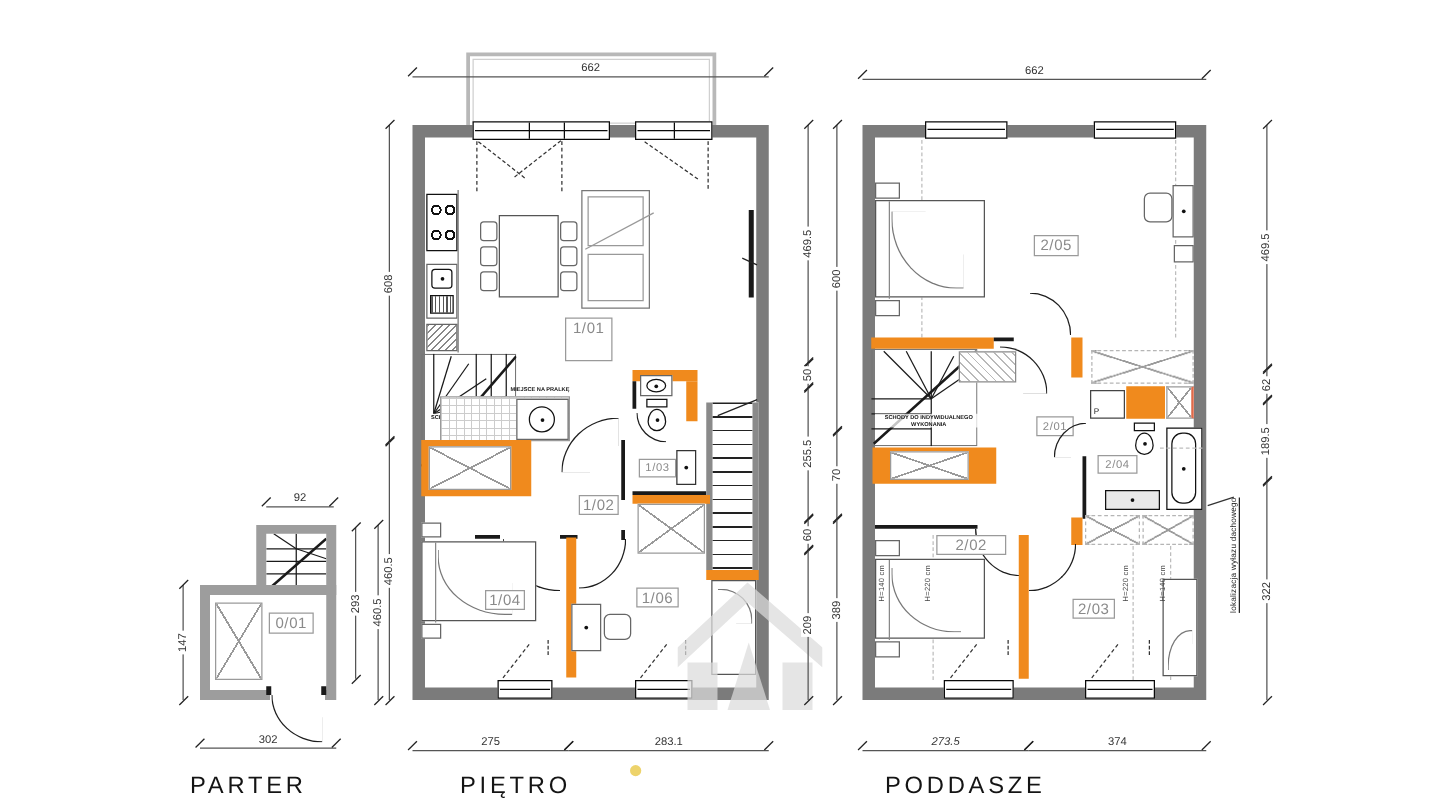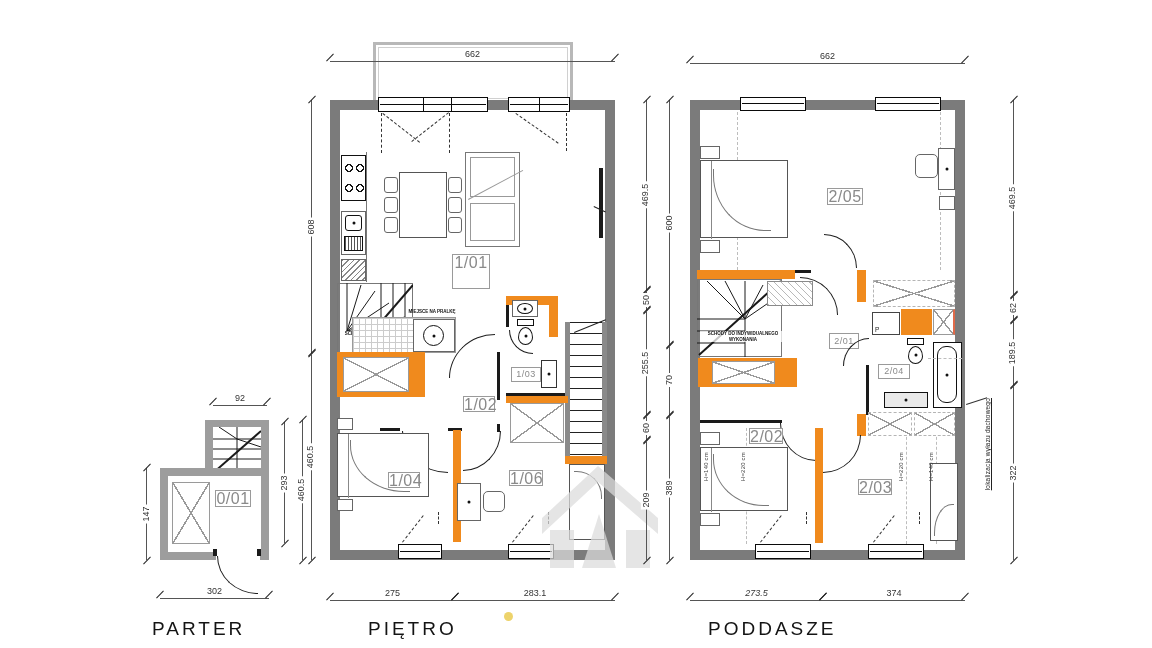--- a/index.html
+++ b/index.html
@@ -15,21 +15,21 @@
   .xb{background-color:#fff;border:1px solid #9a9a9a;background-image:
       linear-gradient(to top right,transparent calc(50% - .7px),#9a9a9a calc(50% - .7px),#9a9a9a calc(50% + .7px),transparent calc(50% + .7px)),
       linear-gradient(to bottom right,transparent calc(50% - .7px),#9a9a9a calc(50% - .7px),#9a9a9a calc(50% + .7px),transparent calc(50% + .7px));}
   .xlight{border:1px dashed #b5b5b5;}
   .hatch{background:repeating-linear-gradient(45deg,#b9b9b9 0 1px,transparent 1px 5px);border:1px solid #8a8a8a;background-color:#fff;}
   .gridbg{background:repeating-linear-gradient(to right,#ccc 0 1px,transparent 1px 6px),repeating-linear-gradient(to bottom,#ccc 0 1px,transparent 1px 6px);border:1px solid #9a9a9a;background-color:#fff;}
   .stairsv{background:#fff repeating-linear-gradient(to bottom,#222 0 1.2px,transparent 1.2px 11px);border-left:5px solid #8a8a8a;border-right:5px solid #8a8a8a;}
   .win{background:#fff;border:1.6px solid #0a0a0a;}
   .win::after{content:"";position:absolute;left:1px;right:1px;top:45%;border-top:1.1px solid #0a0a0a;}
   .mull{position:absolute;top:0;bottom:0;border-left:1px solid #0a0a0a;}
-  .rlab{border:1px solid #9a9a9a;color:#8a8a8a;background:#fff;font-size:16px;line-height:15px;text-align:center;letter-spacing:.5px;}
+  .rlab{border:1px solid #9a9a9a;color:#8a8a8a;background:#fff;font-size:12px;line-height:15px;text-align:center;letter-spacing:.5px;}
   .dimh{border-top:1px solid #555;}
   .dimh::before,.dimh::after{content:"";position:absolute;top:-5px;width:10px;border-top:1.3px solid #222;transform:rotate(-45deg);}
   .dimh::before{left:-5px;}.dimh::after{right:-5px;}
   .dimh>span{position:absolute;left:50%;transform:translateX(-50%);top:-13px;font-size:9px;color:#333;background:#fff;padding:0 2px;white-space:nowrap;}
   .dimv{border-left:1px solid #555;}
   .dimv::before,.dimv::after{content:"";position:absolute;left:-5px;width:10px;border-top:1.3px solid #222;transform:rotate(-45deg);}
   .dimv::before{top:-1px;}.dimv::after{bottom:-1px;}
   .dimv>span{position:absolute;top:50%;left:0;transform:translate(-56%,-50%) rotate(-90deg);font-size:9px;color:#333;background:#fff;padding:0 2px;white-space:nowrap;}
   .dashv{border-left:1px dashed #bdbdbd;}
   .dashh{border-top:1px dashed #bdbdbd;}
@@ -349,21 +349,21 @@
     <div class="a furn dot" style="left:884px;top:392px;width:44px;height:16px;border:1.4px solid #111;background:#e9e9e9;"></div>
 
     <div class="a or" style="left:857px;top:414px;width:9px;height:22px;"></div>
     <div class="a xlight xb" style="left:868px;top:412px;width:44px;height:24px;border:1px dashed #b5b5b5;"></div>
     <div class="a xlight xb" style="left:914px;top:412px;width:41px;height:24px;border:1px dashed #b5b5b5;"></div>
 
     <div class="a blk" style="left:700px;top:420px;width:82px;height:3px;"></div>
     <div class="a qarc bl" style="left:780px;top:423px;width:36px;height:38px;"></div>
     <div class="a or" style="left:815px;top:428px;width:8px;height:115px;"></div>
     <div class="a qarc br" style="left:823px;top:435px;width:38px;height:38px;"></div>
-    <div class="a rlab" style="left:749px;top:428px;width:34px;height:16px;"><span>2/02</span></div>
+    <div class="a rlab" style="left:749px;top:428px;width:56px;height:16px;"><span>2/02</span></div>
     <div class="a furn" style="left:700px;top:447px;width:88px;height:64px;border-color:#555;">
       <div class="a" style="left:10px;top:0;width:1px;height:64px;background:#888;"></div>
       <div class="a" style="left:12px;top:6px;width:56px;height:52px;border-left:1.2px solid #777;border-bottom:1.2px solid #777;border-radius:0 0 0 90%;"></div>
     </div>
     <div class="a furn" style="left:700px;top:432px;width:20px;height:13px;"></div>
     <div class="a furn" style="left:700px;top:513px;width:20px;height:13px;"></div>
     <div class="a vtext" style="left:703px;top:452px;"><span>H=140 cm</span></div>
     <div class="a vtext" style="left:740px;top:452px;"><span>H=220 cm</span></div>
     <div class="a rlab" style="left:858px;top:479px;width:34px;height:16px;"><span>2/03</span></div>
     <div class="a furn" style="left:930px;top:463px;width:28px;height:78px;border-color:#555;">

